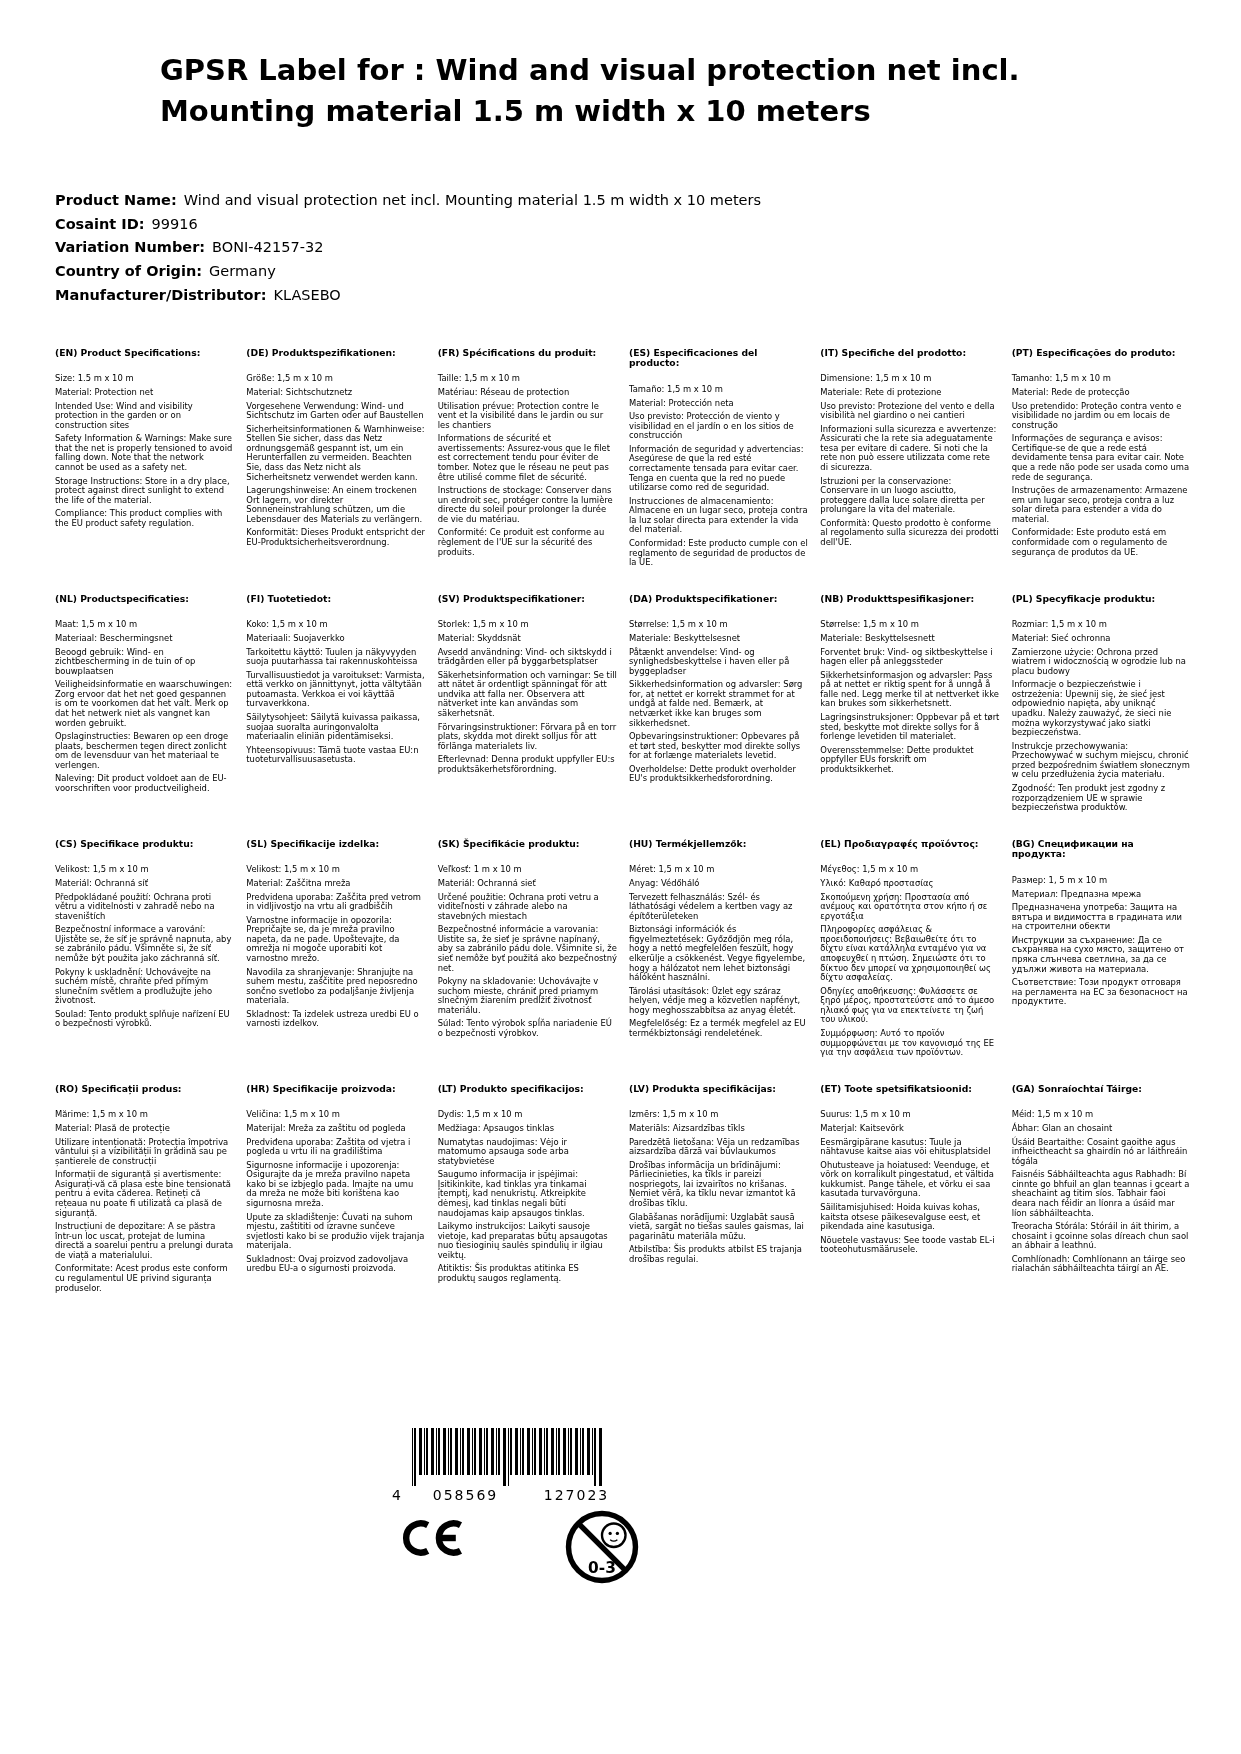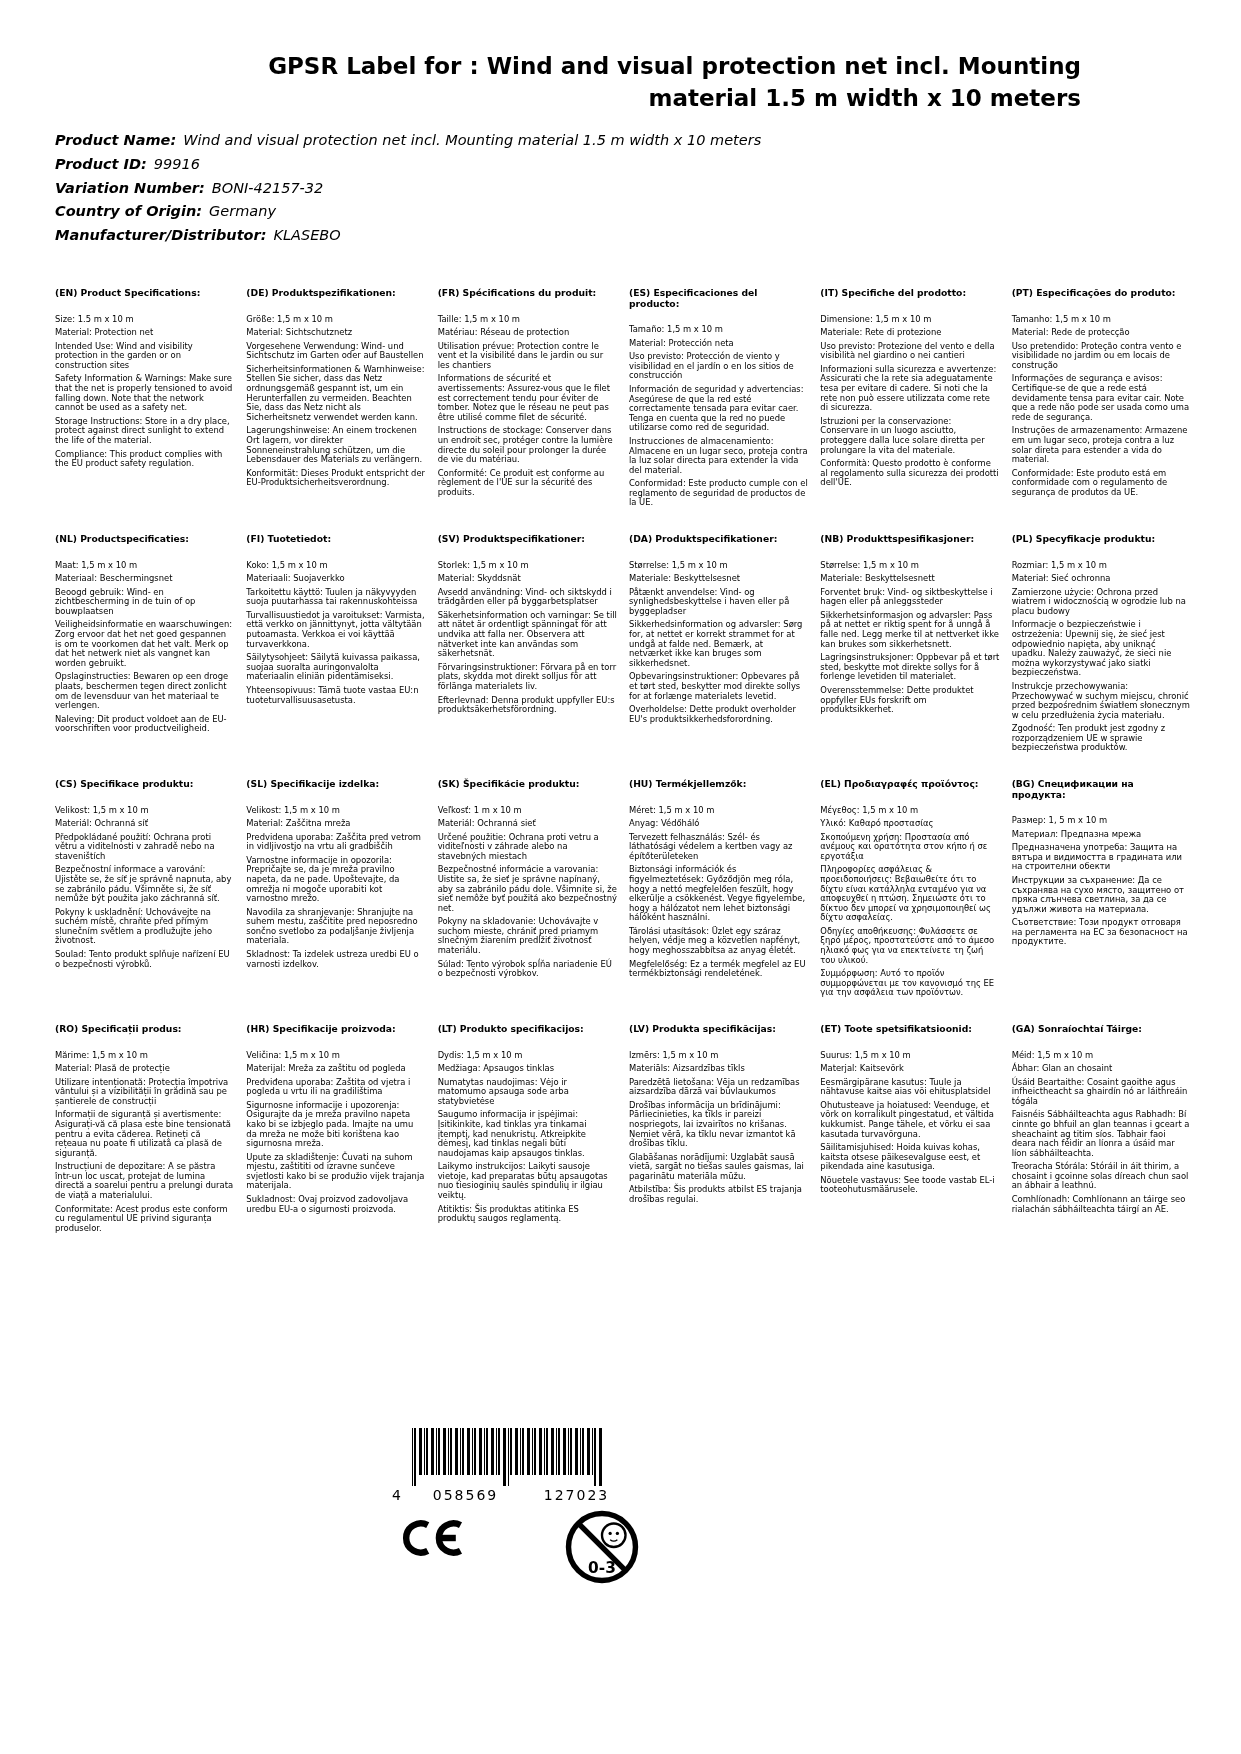--- a/index.html
+++ b/index.html
@@ -5,24 +5,24 @@
   * { box-sizing: border-box; }
   html, body { margin: 0; padding: 0; }
   body {
     width: 1241px; height: 1754px;
     background: #ffffff; color: #000000;
     font-family: "DejaVu Sans", sans-serif;
     position: relative; overflow: hidden;
   }
   .title {
     margin: 50px 160px 0 160px;
-    text-align: right;
-    font-size: 23px; font-weight: bold; line-height: 1.4;
-  }
-  .product-info { margin: 17px 55px 0 55px; font-size: 14.5px; font-style: italic; }
+    text-align: left;
+    font-size: 29px; font-weight: bold; line-height: 1.4;
+  }
+  .product-info { margin: 60px 55px 0 55px; font-size: 14.5px; }
   .info-row { margin-bottom: 5.5px; line-height: 1.25; }
   .info-label { font-weight: bold; }
   .info-value { margin-left: 7px; }
   .specs-grid {
     margin: 44px 50px 0 55px;
     display: grid;
     grid-template-columns: repeat(6, 1fr);
     column-gap: 12px;
     row-gap: 26px;
   }
@@ -58,21 +58,21 @@
 
 <div class="title">GPSR Label for : Wind and visual protection net incl. Mounting material 1.5 m width x 10 meters</div>
 
 <div class="product-info">
 
     <div class="info-row">
       <span class="info-label">Product Name:</span><span class="info-value">Wind and visual protection net incl. Mounting material 1.5 m width x 10 meters</span>
     </div>
 
     <div class="info-row">
-      <span class="info-label">Product ID:</span><span class="info-value">99916</span>
+      <span class="info-label">Cosaint ID:</span><span class="info-value">99916</span>
     </div>
 
     <div class="info-row">
       <span class="info-label">Variation Number:</span><span class="info-value">BONI-42157-32</span>
     </div>
 
     <div class="info-row">
       <span class="info-label">Country of Origin:</span><span class="info-value">Germany</span>
     </div>
 

